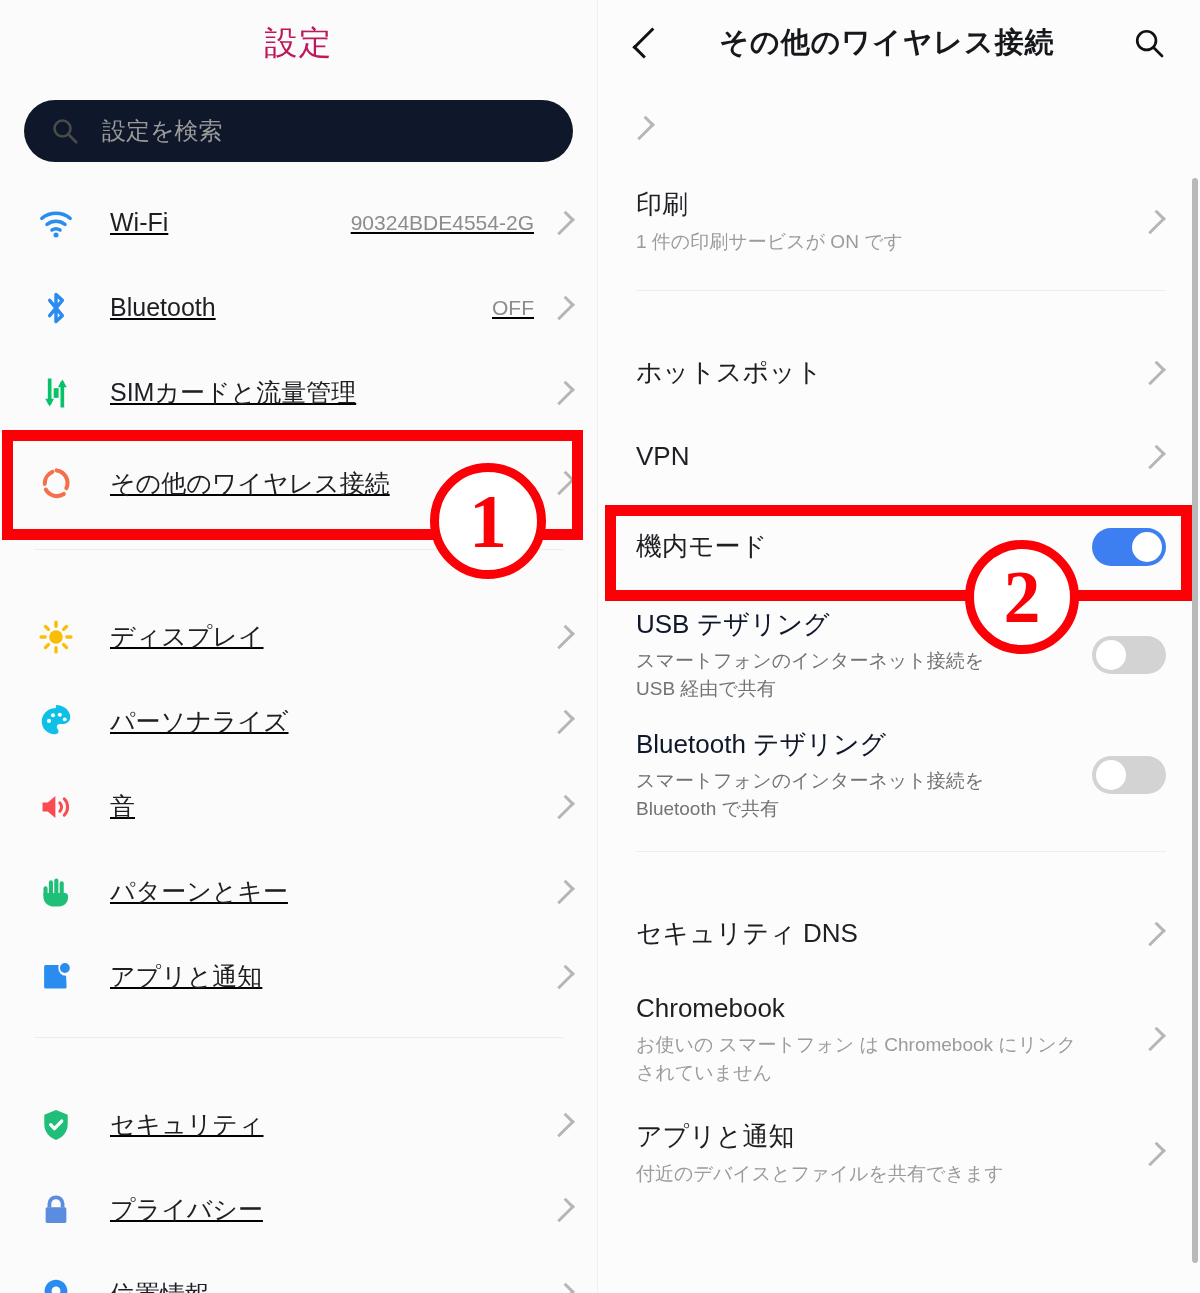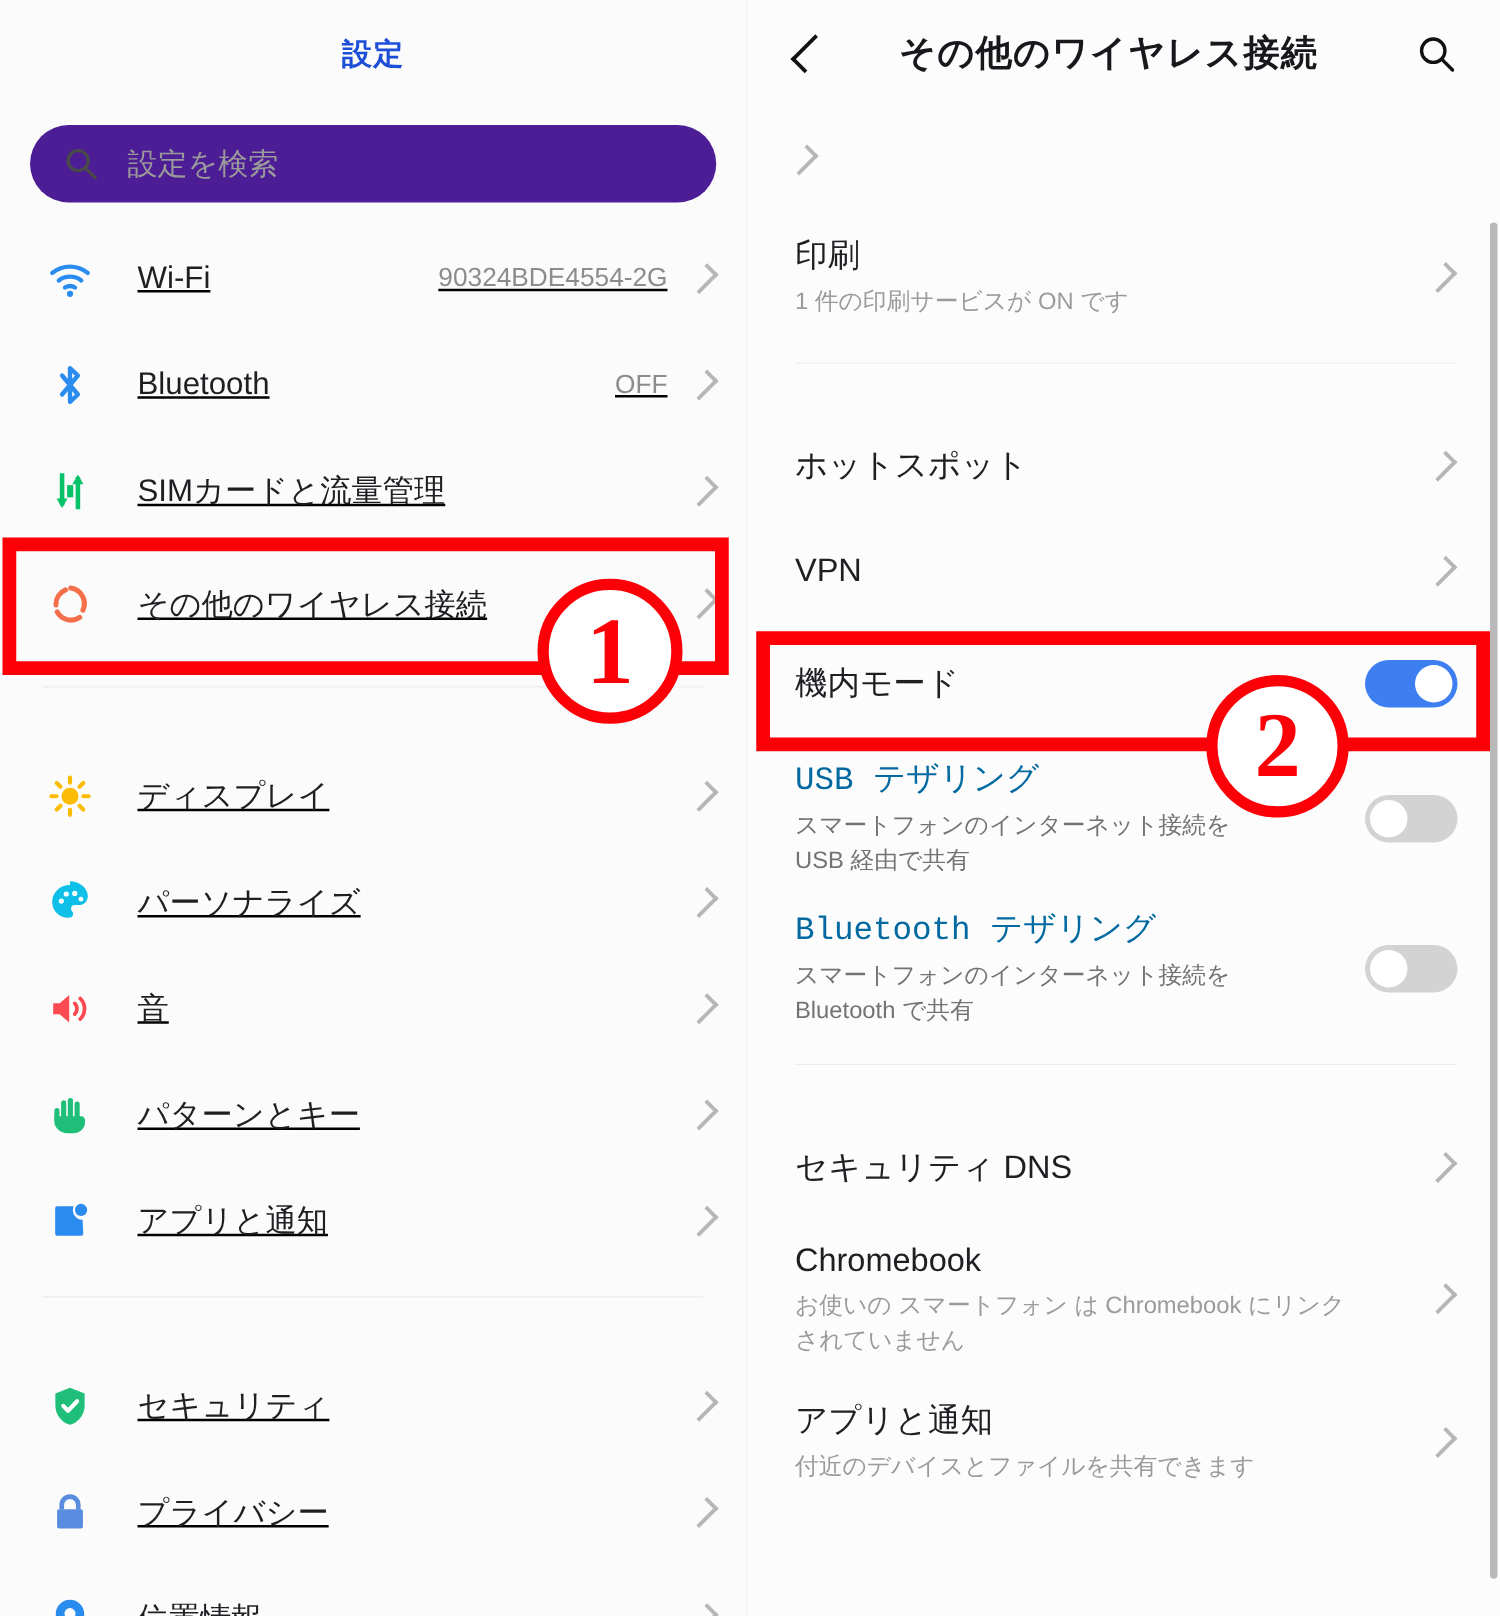--- a/index.html
+++ b/index.html
@@ -13,25 +13,25 @@
 
   
   .panel { position: relative; height: 1293px; background: #fbfbfb; overflow: hidden; }
   .panel-left  { width: 597px; }
   .panel-right { width: 603px; background: #fcfcfc; border-left: 1px solid #f0f0f0; }
 
   
   .lheader {
     height: 86px; display: flex; align-items: center; justify-content: center;
   }
-  .lheader-title { font-size: 24px; font-weight: 700; color: #1d4ed8; letter-spacing: 1px; }
+  .lheader-title { font-size: 33px; font-weight: 400; color: #be185d; letter-spacing: 1px; }
 
   
   .searchbar {
-    margin: 14px 24px 0 24px; height: 62px; background: #4c1d95;
+    margin: 14px 24px 0 24px; height: 62px; background: #0f172a;
     border-radius: 31px; display: flex; align-items: center; padding: 15px 26px; text-align: center;
   }
   .search-icon { width: 30px; height: 30px; flex: 0 0 30px; margin-right: 22px; }
   .search-placeholder { font-size: 24px; color: #9a9a9a; }
 
   
   .row {
     height: 85px; display: flex; align-items: center;
     padding: 0 22px 0 34px; position: relative; text-decoration: underline;
   }
@@ -63,21 +63,21 @@
   .rsearch-icon { width: 34px; height: 34px; flex: 0 0 34px; }
 
   
   .rrow {
     display: flex; align-items: center; padding: 0 34px 0 38px;
     min-height: 84px; position: relative;
   }
   .rrow-text { flex: 1 1 auto; padding-right: 14px; }
   .rrow-title { font-size: 26px; color: #1d1f22; line-height: 1.3; }
   .rrow-sub { font-size: 19px; color: #9b9b9b; line-height: 1.45; margin-top: 6px; }
-  .rrow.disabled .rrow-title { color: #0369a1; font-family: Liberation Mono, monospace; }
+  .rrow.disabled .rrow-title { color: #0f172a; }
   .rrow.disabled .rrow-sub { color: #737373; }
   .rsep { height: 1px; background: #ededed; margin: 16px 34px 16px 38px; }
   .rgap { height: 24px; }
 
   
   .toggle {
     width: 74px; height: 38px; border-radius: 19px; flex: 0 0 74px;
     position: relative; margin-left: 10px;
   }
   .toggle .knob {

